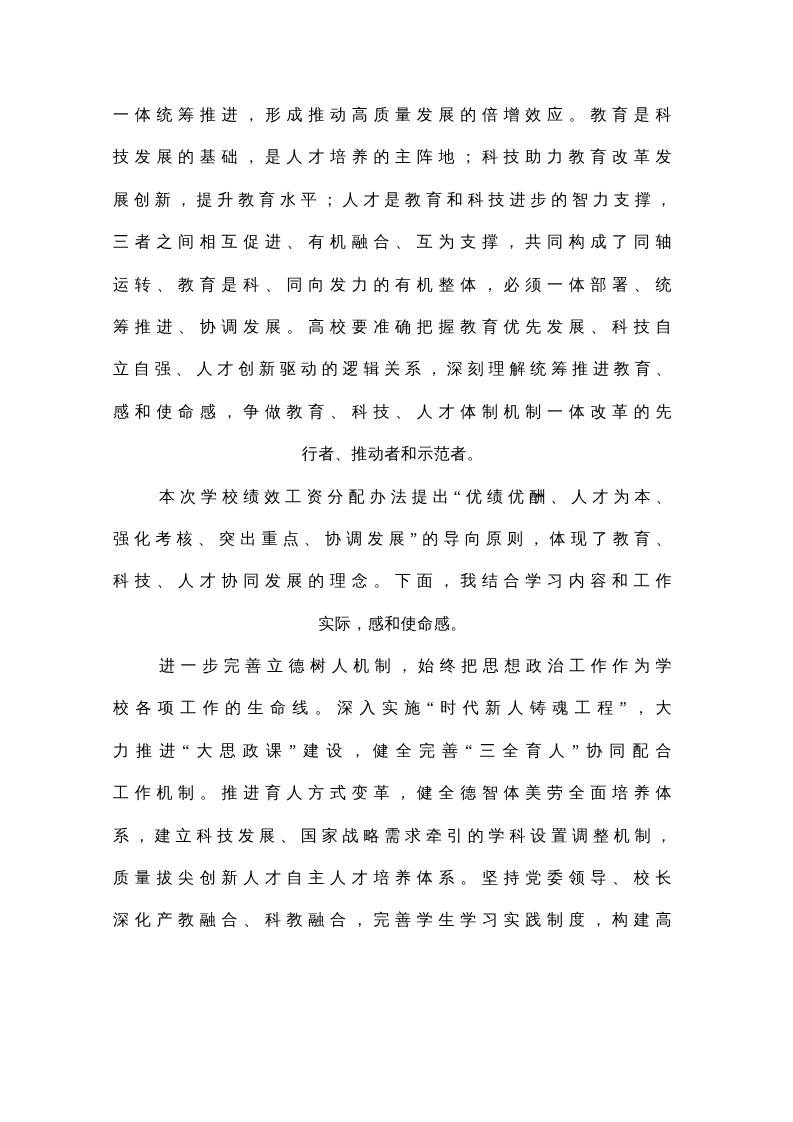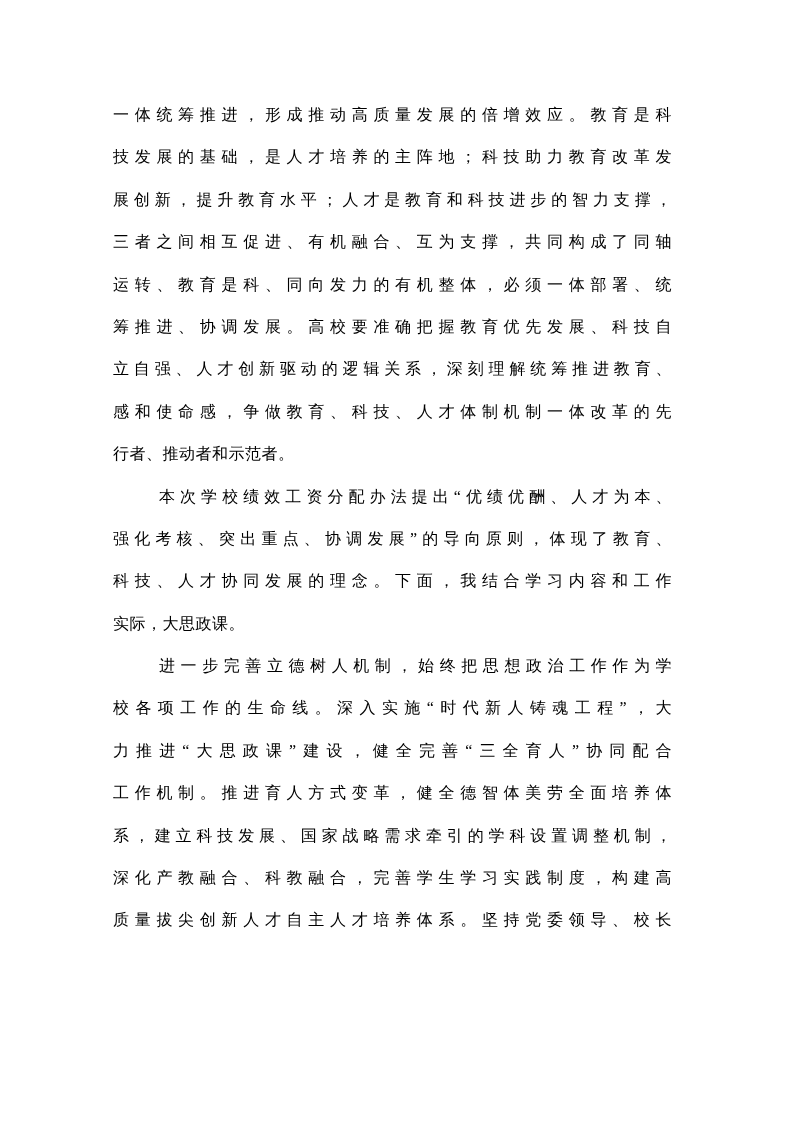--- a/index.html
+++ b/index.html
@@ -31,21 +31,21 @@
     overflow: hidden;
   }
   
   .fill {
     text-align: justify;
     text-align-last: justify;
     text-justify: inter-character;
   }
   
   .end {
-    text-align: left;
+    text-align: center;
   }
   
   .ind {
     padding-left: 46px;
   }
 </style>
 </head>
 <body>
 
 <div class="page">
@@ -54,21 +54,21 @@
   <div class="ln fill">展创新，提升教育水平；人才是教育和科技进步的智力支撑，</div>
   <div class="ln fill">三者之间相互促进、有机融合、互为支撑，共同构成了同轴</div>
   <div class="ln fill">运转、教育是科、同向发力的有机整体，必须一体部署、统</div>
   <div class="ln fill">筹推进、协调发展。高校要准确把握教育优先发展、科技自</div>
   <div class="ln fill">立自强、人才创新驱动的逻辑关系，深刻理解统筹推进教育、</div>
   <div class="ln fill">感和使命感，争做教育、科技、人才体制机制一体改革的先</div>
   <div class="ln end">行者、推动者和示范者。</div>
   <div class="ln fill ind">本次学校绩效工资分配办法提出“优绩优酬、人才为本、</div>
   <div class="ln fill">强化考核、突出重点、协调发展”的导向原则，体现了教育、</div>
   <div class="ln fill">科技、人才协同发展的理念。下面，我结合学习内容和工作</div>
-  <div class="ln end">实际，大思政课。</div>
+  <div class="ln end">实际，感和使命感。</div>
   <div class="ln fill ind">进一步完善立德树人机制，始终把思想政治工作作为学</div>
   <div class="ln fill">校各项工作的生命线。深入实施“时代新人铸魂工程”，大</div>
   <div class="ln fill">力推进“大思政课”建设，健全完善“三全育人”协同配合</div>
   <div class="ln fill">工作机制。推进育人方式变革，健全德智体美劳全面培养体</div>
   <div class="ln fill">系，建立科技发展、国家战略需求牵引的学科设置调整机制，</div>
+  <div class="ln fill">质量拔尖创新人才自主人才培养体系。坚持党委领导、校长</div>
   <div class="ln fill">深化产教融合、科教融合，完善学生学习实践制度，构建高</div>
-  <div class="ln fill">质量拔尖创新人才自主人才培养体系。坚持党委领导、校长</div>
 </div>
 
 </body></html>

